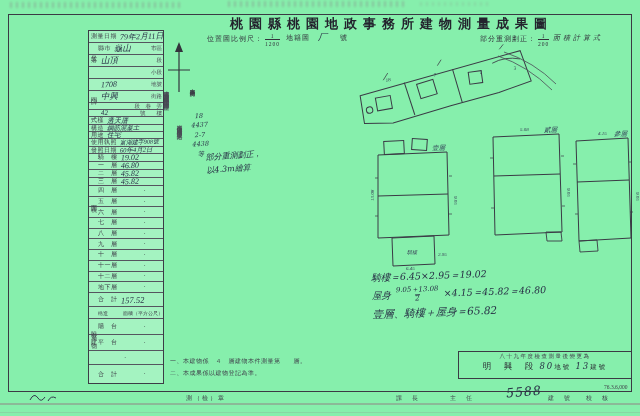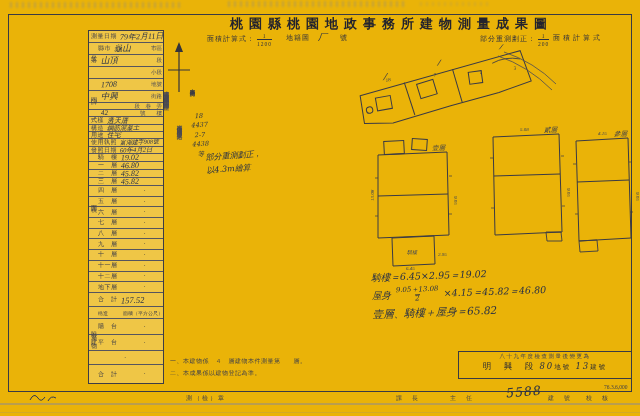--- a/index.html
+++ b/index.html
@@ -1,16 +1,16 @@
 <!DOCTYPE html>
 <html><head>
 <meta charset="utf-8">
 <style>
   html,body{margin:0;padding:0;background:#e8e6e0;}
-  .paper{position:relative;width:640px;height:416px;background:#eab308;overflow:hidden;
+  .paper{position:relative;width:640px;height:416px;background:#86efac;overflow:hidden;
          font-family:"Liberation Serif","DejaVu Serif",serif;color:#2b2b33;}
   .abs{position:absolute;}
   
   .smudge{position:absolute;background:repeating-linear-gradient(90deg,#8a8a88 0 2px,rgba(0,0,0,0) 2px 6px);
           filter:blur(1.1px);opacity:.42;}
   .shadowline{position:absolute;background:#8f8d88;opacity:.55;}
   
   .frame{position:absolute;left:8px;top:14px;width:622px;height:376px;border:1.6px solid #3a3a44;background:transparent;}
   .title{position:absolute;left:230px;top:15px;width:400px;font-size:13px;font-weight:bold;
          letter-spacing:6px;color:#23232d;white-space:nowrap;}
@@ -57,35 +57,35 @@
 
   <div class="smudge" style="left:10px;top:2px;width:172px;height:6px;"></div>
   <div class="smudge" style="left:228px;top:1px;width:180px;height:6px;"></div>
   <div class="smudge" style="left:420px;top:2px;width:70px;height:4px;opacity:.22;"></div>
 
   <div class="frame"></div>
 
   <div class="title">桃園縣桃園地政事務所建物測量成果圖</div>
 
   <div class="scales" style="left:207px;">
-    <span>面積計算式：</span><span class="frac">
+    <span>位置圖比例尺：</span><span class="frac">
         <span>1</span>
         <span class="den">1200</span>
       </span>
   </div>
   <div class="scales" style="left:286px;">地籍圖</div>
   <div class="scales hw" style="left:318px;top:31px;font-size:9px;">厂</div>
   <div class="scales" style="left:340px;">號</div>
   <div class="scales" style="left:480px;">
     <span>部分重測劃正：</span><span class="frac">
         <span>1</span>
         <span class="den">200</span>
       </span>
   </div>
-  <div class="scales" style="left:553px;letter-spacing:3px;">面積計算式</div>
+  <div class="scales" style="left:553px;letter-spacing:3px;font-style:italic;">面積計算式</div>
 
   <div class="ltable">
     <div class="tr full" style="height:12px">
         <span class="tl">測量日期</span>
         <span class="tv">79年2月11日</span>
       </div>
     <div class="tr" style="height:12px">
         <span class="tl">縣市</span>
         <span class="tv big">龜山</span>
         <span class="ts">市區</span>

